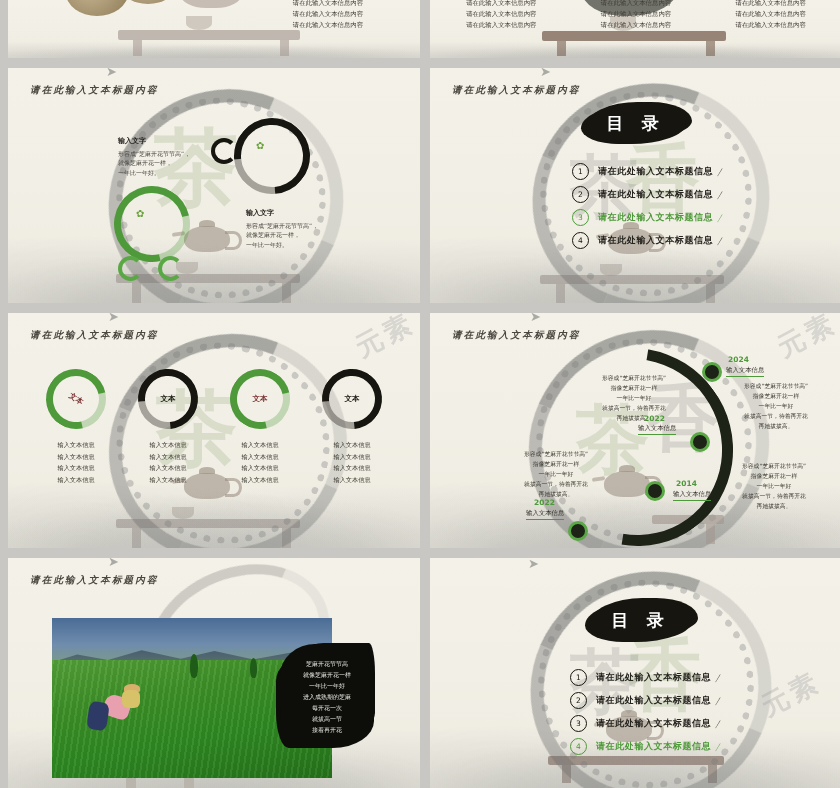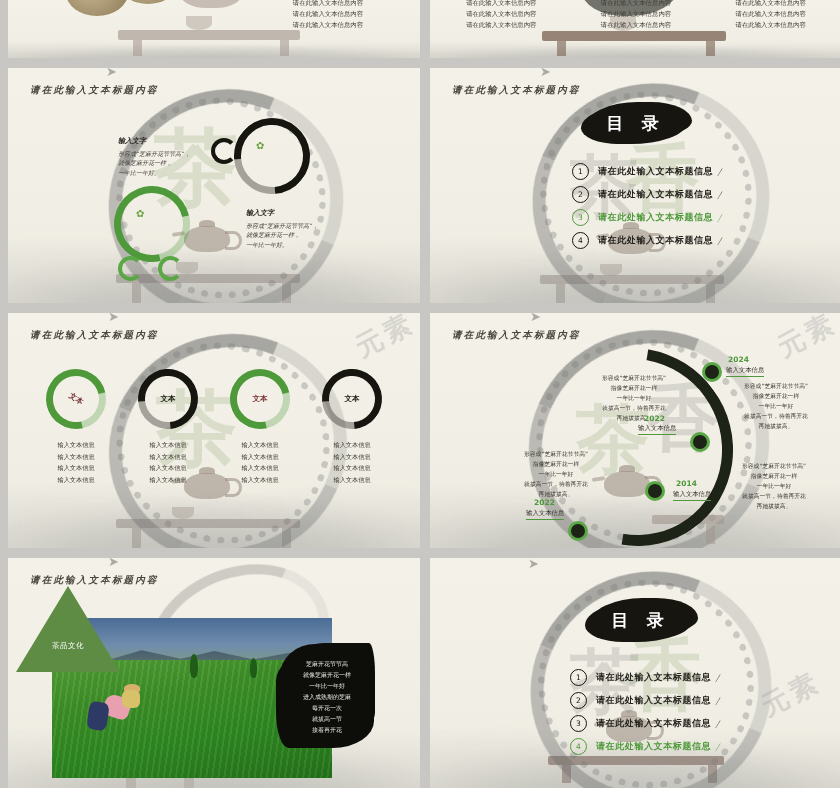--- a/index.html
+++ b/index.html
@@ -103,21 +103,21 @@
   }
   .enso.black{
     border:7px solid #16150f;
     border-top-color:rgba(22,21,15,.35);
     transform:rotate(-140deg);
   }
   .enso.thin-green{border:4px solid #5aa845;border-right-color:transparent;}
   .leafmark{position:absolute;z-index:5;color:#6aa23c;font-size:10px;}
 
   
-  .txtblock{position:absolute;z-index:6;font-style:italic;}
+  .txtblock{position:absolute;z-index:6;}
   .txtblock .h{font-size:7px;font-weight:700;color:#211f1b;margin-bottom:2.5px;
     font-family:"DejaVu Sans",sans-serif;}
   .txtblock .l{font-size:6px;color:#4a4740;line-height:9.5px;white-space:nowrap;
     font-family:"DejaVu Sans",sans-serif;}
 
   
   .mulu-brush{
     position:absolute;z-index:6;background:#16150f;
     border-radius:52% 44% 56% 40% / 58% 52% 48% 42%;
     box-shadow:-7px 2px 0 -2px #16150f, 9px -3px 0 -3px #16150f;
@@ -472,23 +472,20 @@
       <div class="ph-field"></div>
       <div class="ph-rows"></div>
       <div class="ph-tree" style="left:138px;top:36px;width:8px;height:24px;"></div>
       <div class="ph-tree" style="left:198px;top:40px;width:7px;height:20px;"></div>
       <div class="ph-fig" style="left:52px;top:78px;width:26px;height:22px;background:#e8a0ae;border-radius:40% 40% 30% 30%;transform:rotate(18deg);"></div>
       <div class="ph-fig" style="left:36px;top:84px;width:20px;height:28px;background:#2d3a66;border-radius:30%;transform:rotate(8deg);"></div>
       <div class="ph-fig" style="left:72px;top:66px;width:16px;height:8px;background:#d8b06a;border-radius:50% 50% 20% 20%;"></div>
       <div class="ph-fig" style="left:70px;top:72px;width:18px;height:18px;background:#d7c26a;border-radius:34%;"></div>
     </div>
 
-    <div class="badge-tri" style="left:8px;top:28px;">
-      <span>茶品文化</span>
-    </div>
 
     <div class="inkpanel" style="left:272px;top:86px;width:94px;height:104px;">
       <div class="ip">
         <div>芝麻开花节节高</div>
         <div>就像芝麻开花一样</div>
         <div>一年比一年好</div>
         <div>进入成熟期的芝麻</div>
         <div>每开花一次</div>
         <div>就拔高一节</div>
         <div>接着再开花</div>

